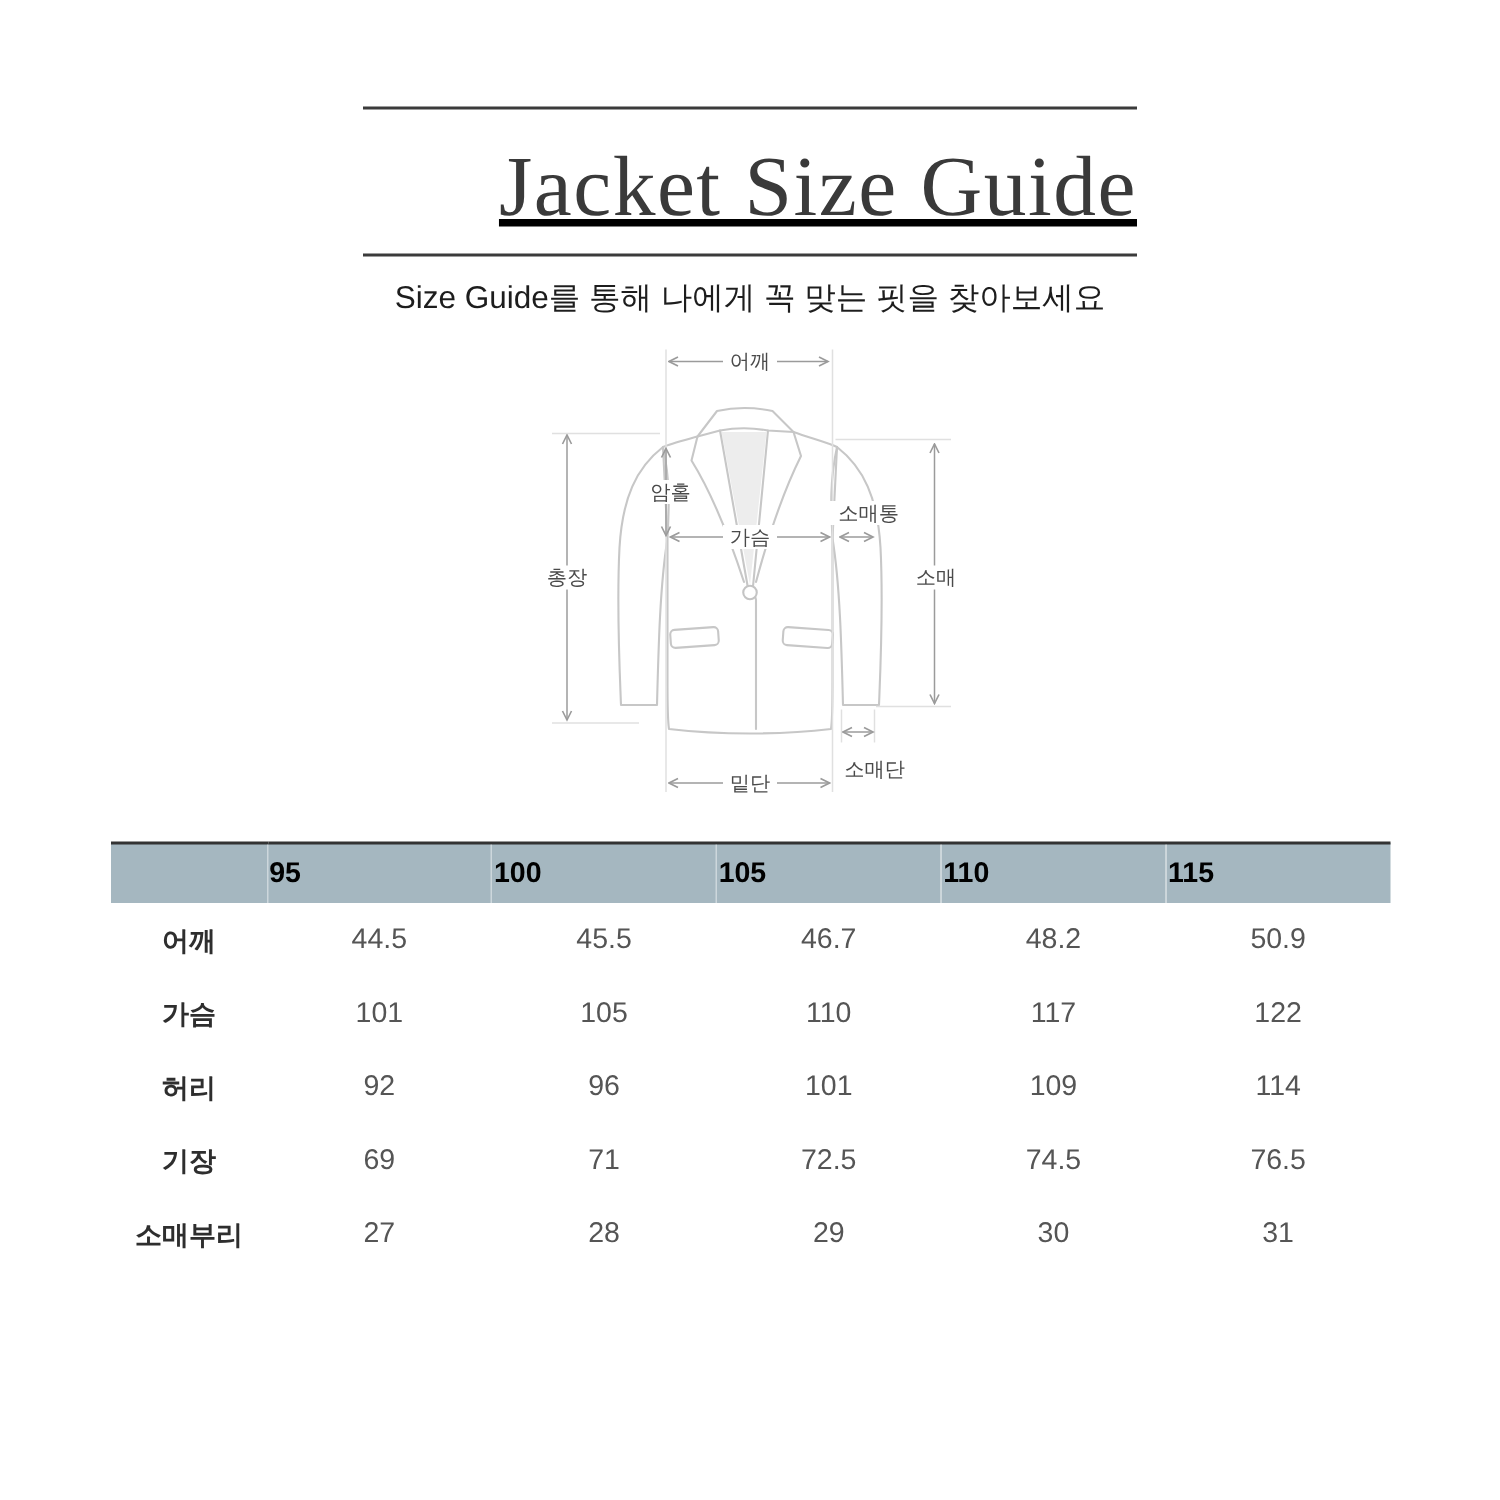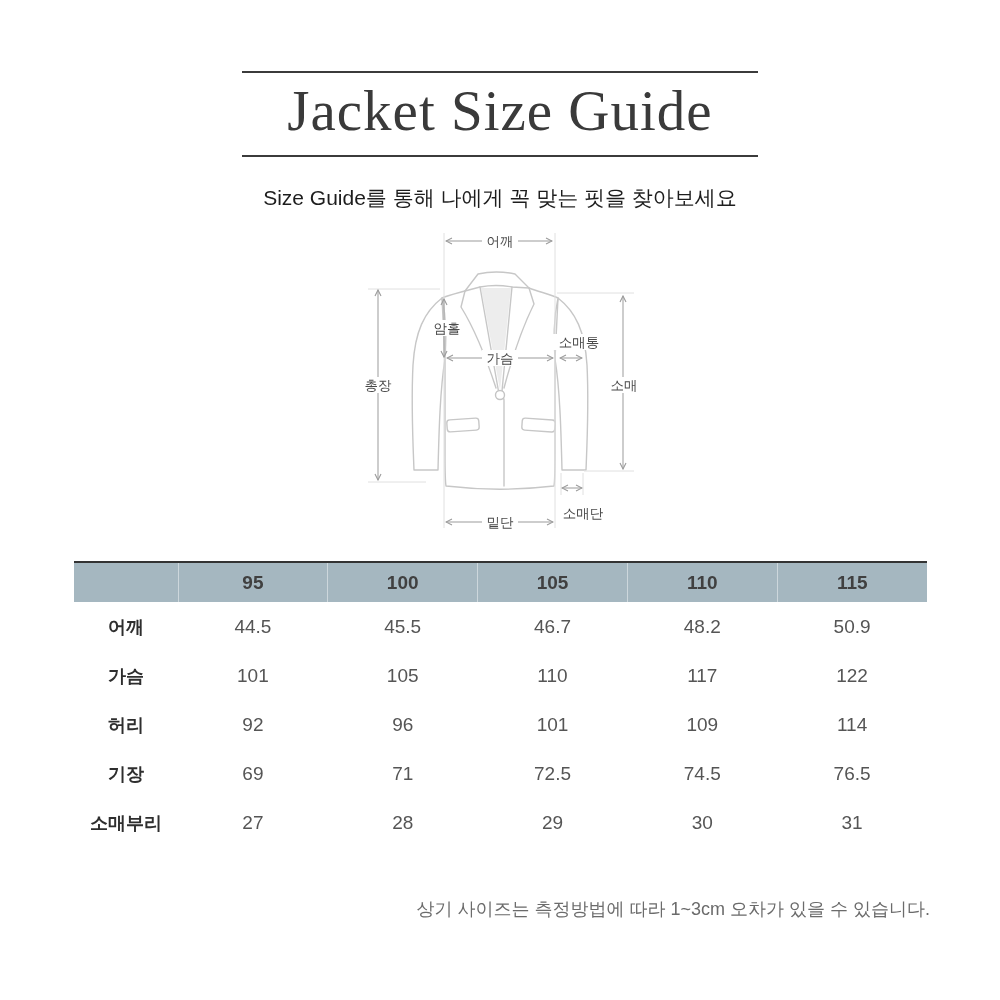--- a/index.html
+++ b/index.html
@@ -2,36 +2,36 @@
 <html><head>
 <meta charset="utf-8">
 <style>
   html,body{margin:0;padding:0;background:#fff;}
   .page{position:relative;width:1000px;height:1000px;background:#fff;overflow:hidden;
         font-family:"Liberation Sans","DejaVu Sans",sans-serif;}
 
   
   .title-wrap{position:absolute;top:71px;left:50%;transform:translateX(-50%);
               width:516px;border-top:2px solid #3b3b3b;border-bottom:2px solid #3b3b3b;
-              text-align:center;padding:2px 0 8px;}
+              text-align:right;padding:16px 0 8px;text-decoration:underline;}
   .title{font-family:"Liberation Serif","DejaVu Serif",serif;font-size:57px;line-height:72px;
          color:#3a3a3a;letter-spacing:1px;white-space:nowrap;}
   .subtitle{position:absolute;top:184px;left:0;width:100%;text-align:center;
             font-size:21px;font-weight:400;color:#1d1d1d;}
 
   
   .diagram{position:absolute;left:350px;top:218px;width:320px;height:340px;}
   .dlabel{font:13.5px "Liberation Sans","DejaVu Sans",sans-serif;fill:#4a4a4a;}
 
   
   .size-table{position:absolute;top:561px;left:74px;width:853px;
               border-collapse:collapse;table-layout:fixed;}
   .size-table col.label-col{width:104px;}
   .size-table thead th{background:#a5b7c0;border-top:2px solid #333;height:37px;
-                       font-size:19px;font-weight:600;color:#404040;text-align:center;margin-top:16px;}
+                       font-size:19px;font-weight:600;color:#000000;text-align:left;margin-top:16px;}
   .size-table thead th + th{border-left:1px solid rgba(255,255,255,.45);}
   .size-table tbody td{height:47px;text-align:center;font-size:19px;color:#555;}
   .size-table tbody td.row-label{font-weight:600;color:#2e2e2e;font-size:18px;}
 
   
   .notes{position:absolute;top:892px;right:70px;text-align:right;
          font-size:18px;color:#6b6b6b;}
   .notes .note-line{line-height:34px;}
 </style>
 </head>
@@ -182,16 +182,15 @@
         <td>27</td>
         <td>28</td>
         <td>29</td>
         <td>30</td>
         <td>31</td>
       </tr>
     </tbody>
   </table>
 
   <div class="notes">
-    <div class="note-line">상기 사이즈는 측정방법에 따라 1~3cm 오차가 있을 수 있습니다.</div>
   </div>
 
 </div>
 
 </body></html>

